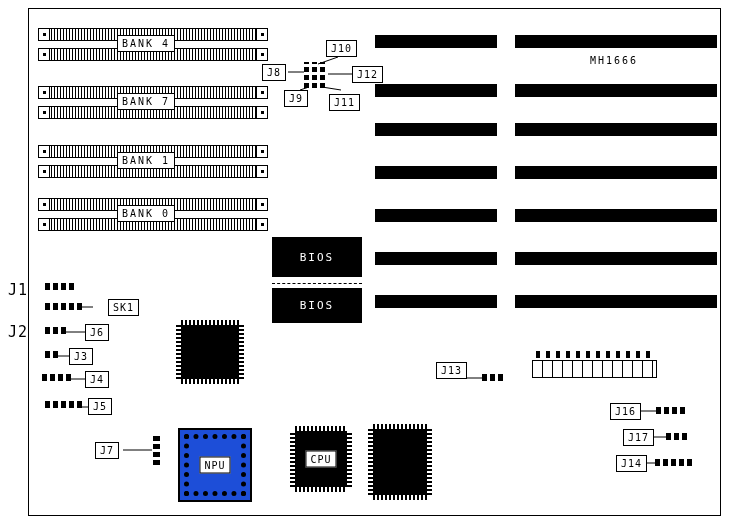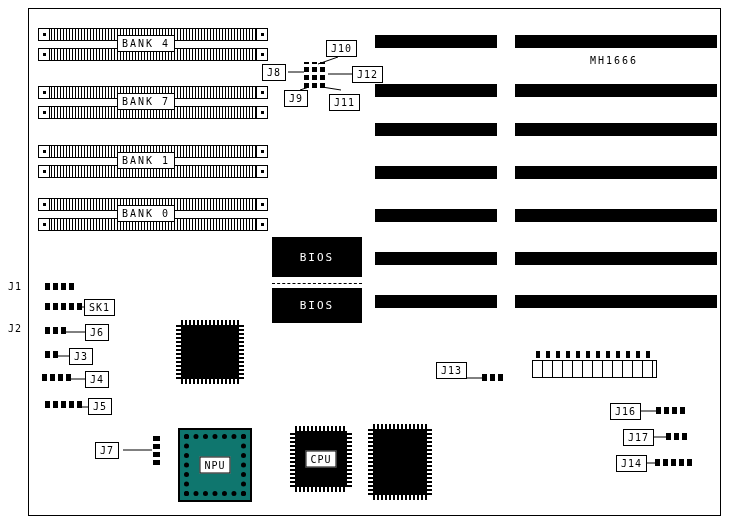--- a/index.html
+++ b/index.html
@@ -7,21 +7,21 @@
   body { font-family:"DejaVu Sans Mono","Liberation Mono",monospace; color:#000; }
   .board { position:relative; width:731px; height:527px; background:#fff; overflow:hidden; }
   .frame { position:absolute; left:28px; top:8px; width:693px; height:508px; border:1px solid #000; }
   .leaders { position:absolute; left:0; top:0; z-index:3; pointer-events:none; }
 
   .labelbox {
     position:absolute; z-index:5; background:#fff; border:1px solid #000;
     font-size:10px; line-height:13px; padding:1px 4px; letter-spacing:1px;
     white-space:nowrap; text-align:center;
   }
-  .text-label { position:absolute; font-size:10px; letter-spacing:1px; white-space:nowrap; z-index:4; }
+  .text-label { position:absolute; font-size:15px; letter-spacing:1px; white-space:nowrap; z-index:4; }
   .spaced { letter-spacing:2px; }
 
   
   .simm {
     position:absolute; left:38px; width:230px; height:13px; z-index:1;
     border:1px solid #000;
     background:repeating-linear-gradient(90deg,#000 0 1px,#fff 1px 3px);
   }
   .simm::before, .simm::after {
     content:""; position:absolute; top:0; width:10px; height:11px;
@@ -53,21 +53,21 @@
   .qfp { position:absolute; z-index:2; background:#fff; }
   .qfp .die { position:absolute; inset:5px; background:#000; }
   .qfp .pins-t,.qfp .pins-b { position:absolute; left:5px; right:5px; height:5px;
     background:repeating-linear-gradient(90deg,#000 0 2px,#fff 2px 4px); }
   .qfp .pins-t{top:0} .qfp .pins-b{bottom:0}
   .qfp .pins-l,.qfp .pins-r { position:absolute; top:5px; bottom:5px; width:5px;
     background:repeating-linear-gradient(0deg,#000 0 2px,#fff 2px 4px); }
   .qfp .pins-l{left:0} .qfp .pins-r{right:0}
 
   
-  .pga { position:absolute; z-index:2; background:#0f766e; border:2px solid #000; }
+  .pga { position:absolute; z-index:2; background:#1d4ed8; border:2px solid #000; }
   .pga .pinring { position:absolute; inset:4px; border:5px dotted #000; }
 
   .center-label { left:50%; top:50%; transform:translate(-50%,-50%); }
 
   
   .conn-body { position:absolute; border:1px solid #000; background:
     repeating-linear-gradient(90deg,#fff 0 9px,#000 9px 10px); z-index:2; }
 </style>
 </head>
 <body>
@@ -144,21 +144,21 @@
     <span>BIOS</span>
   </div>
   <div class="dashed-line" style="top:283px"></div>
   <div class="bios-chip" style="top:288px;height:35px">
     <span>BIOS</span>
   </div>
 
   <div class="pins-h" style="left:45px;top:283px;width:29px"></div>
 
   <div class="pins-h" style="left:45px;top:303px;width:37px"></div>
-  <div class="labelbox" style="left:84px;top:299px">SK1</div>
+  <div class="labelbox" style="left:108px;top:299px">SK1</div>
 
   <div class="pins-h" style="left:45px;top:327px;width:21px"></div>
   <div class="labelbox" style="left:85px;top:324px">J6</div>
 
   <div class="pins-h" style="left:45px;top:351px;width:13px"></div>
   <div class="labelbox" style="left:69px;top:348px">J3</div>
 
   <div class="pins-h" style="left:42px;top:374px;width:29px"></div>
   <div class="labelbox" style="left:85px;top:371px">J4</div>
 

